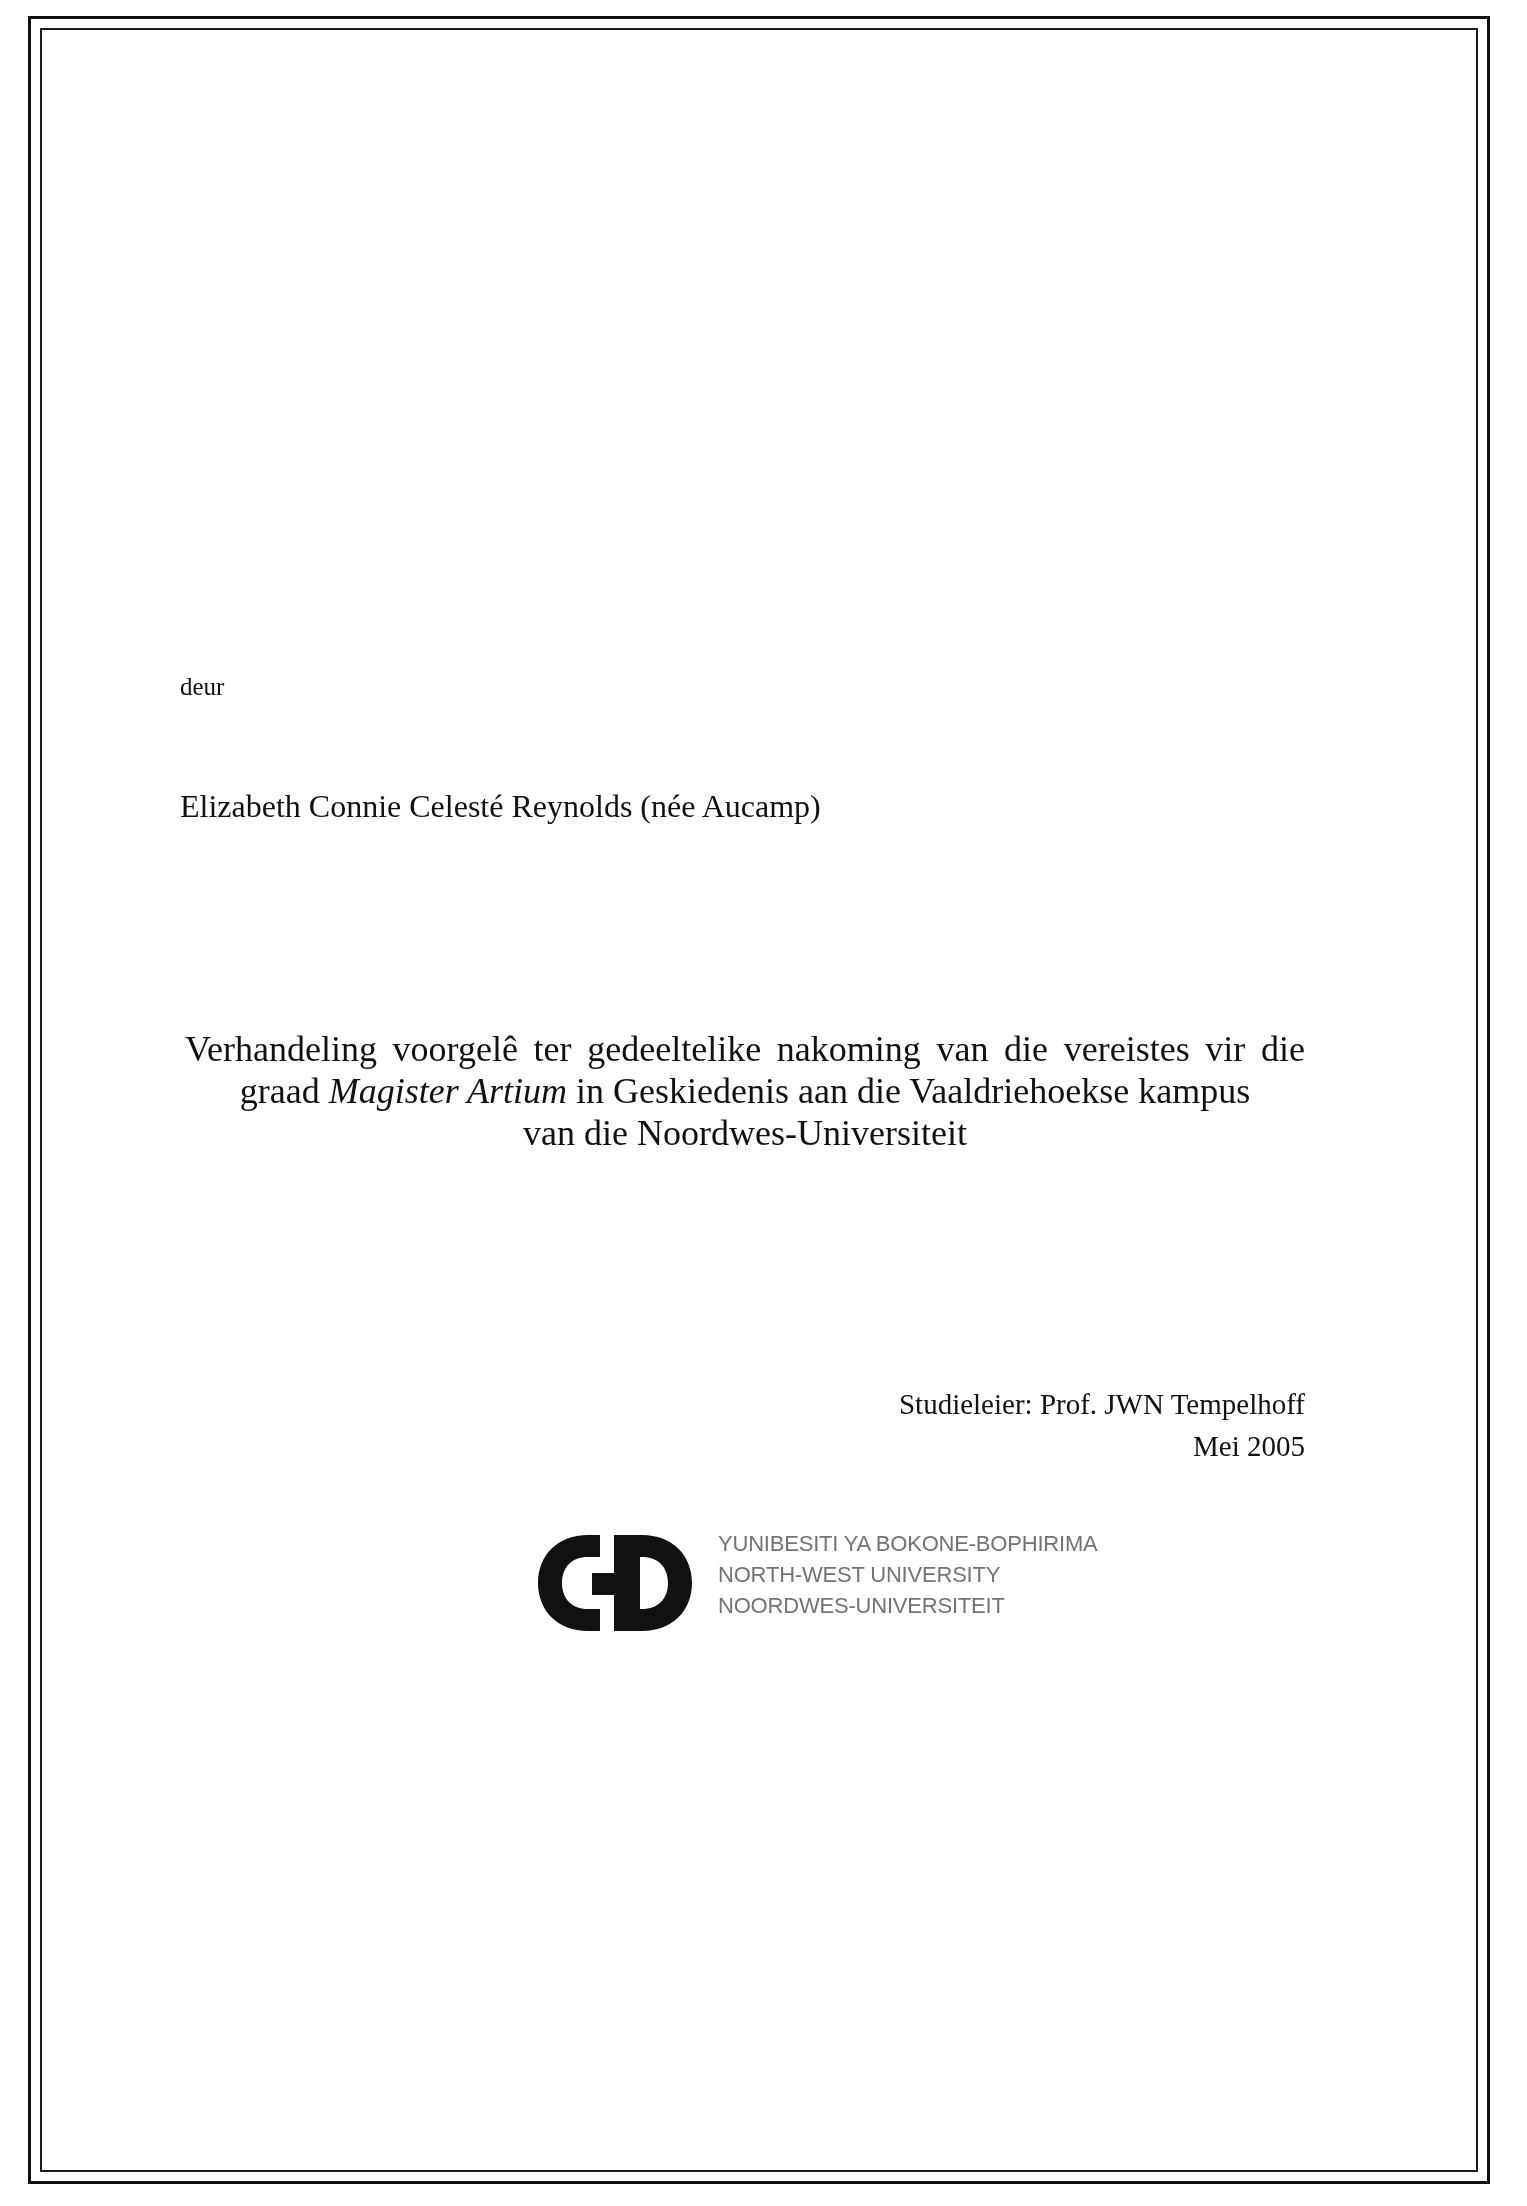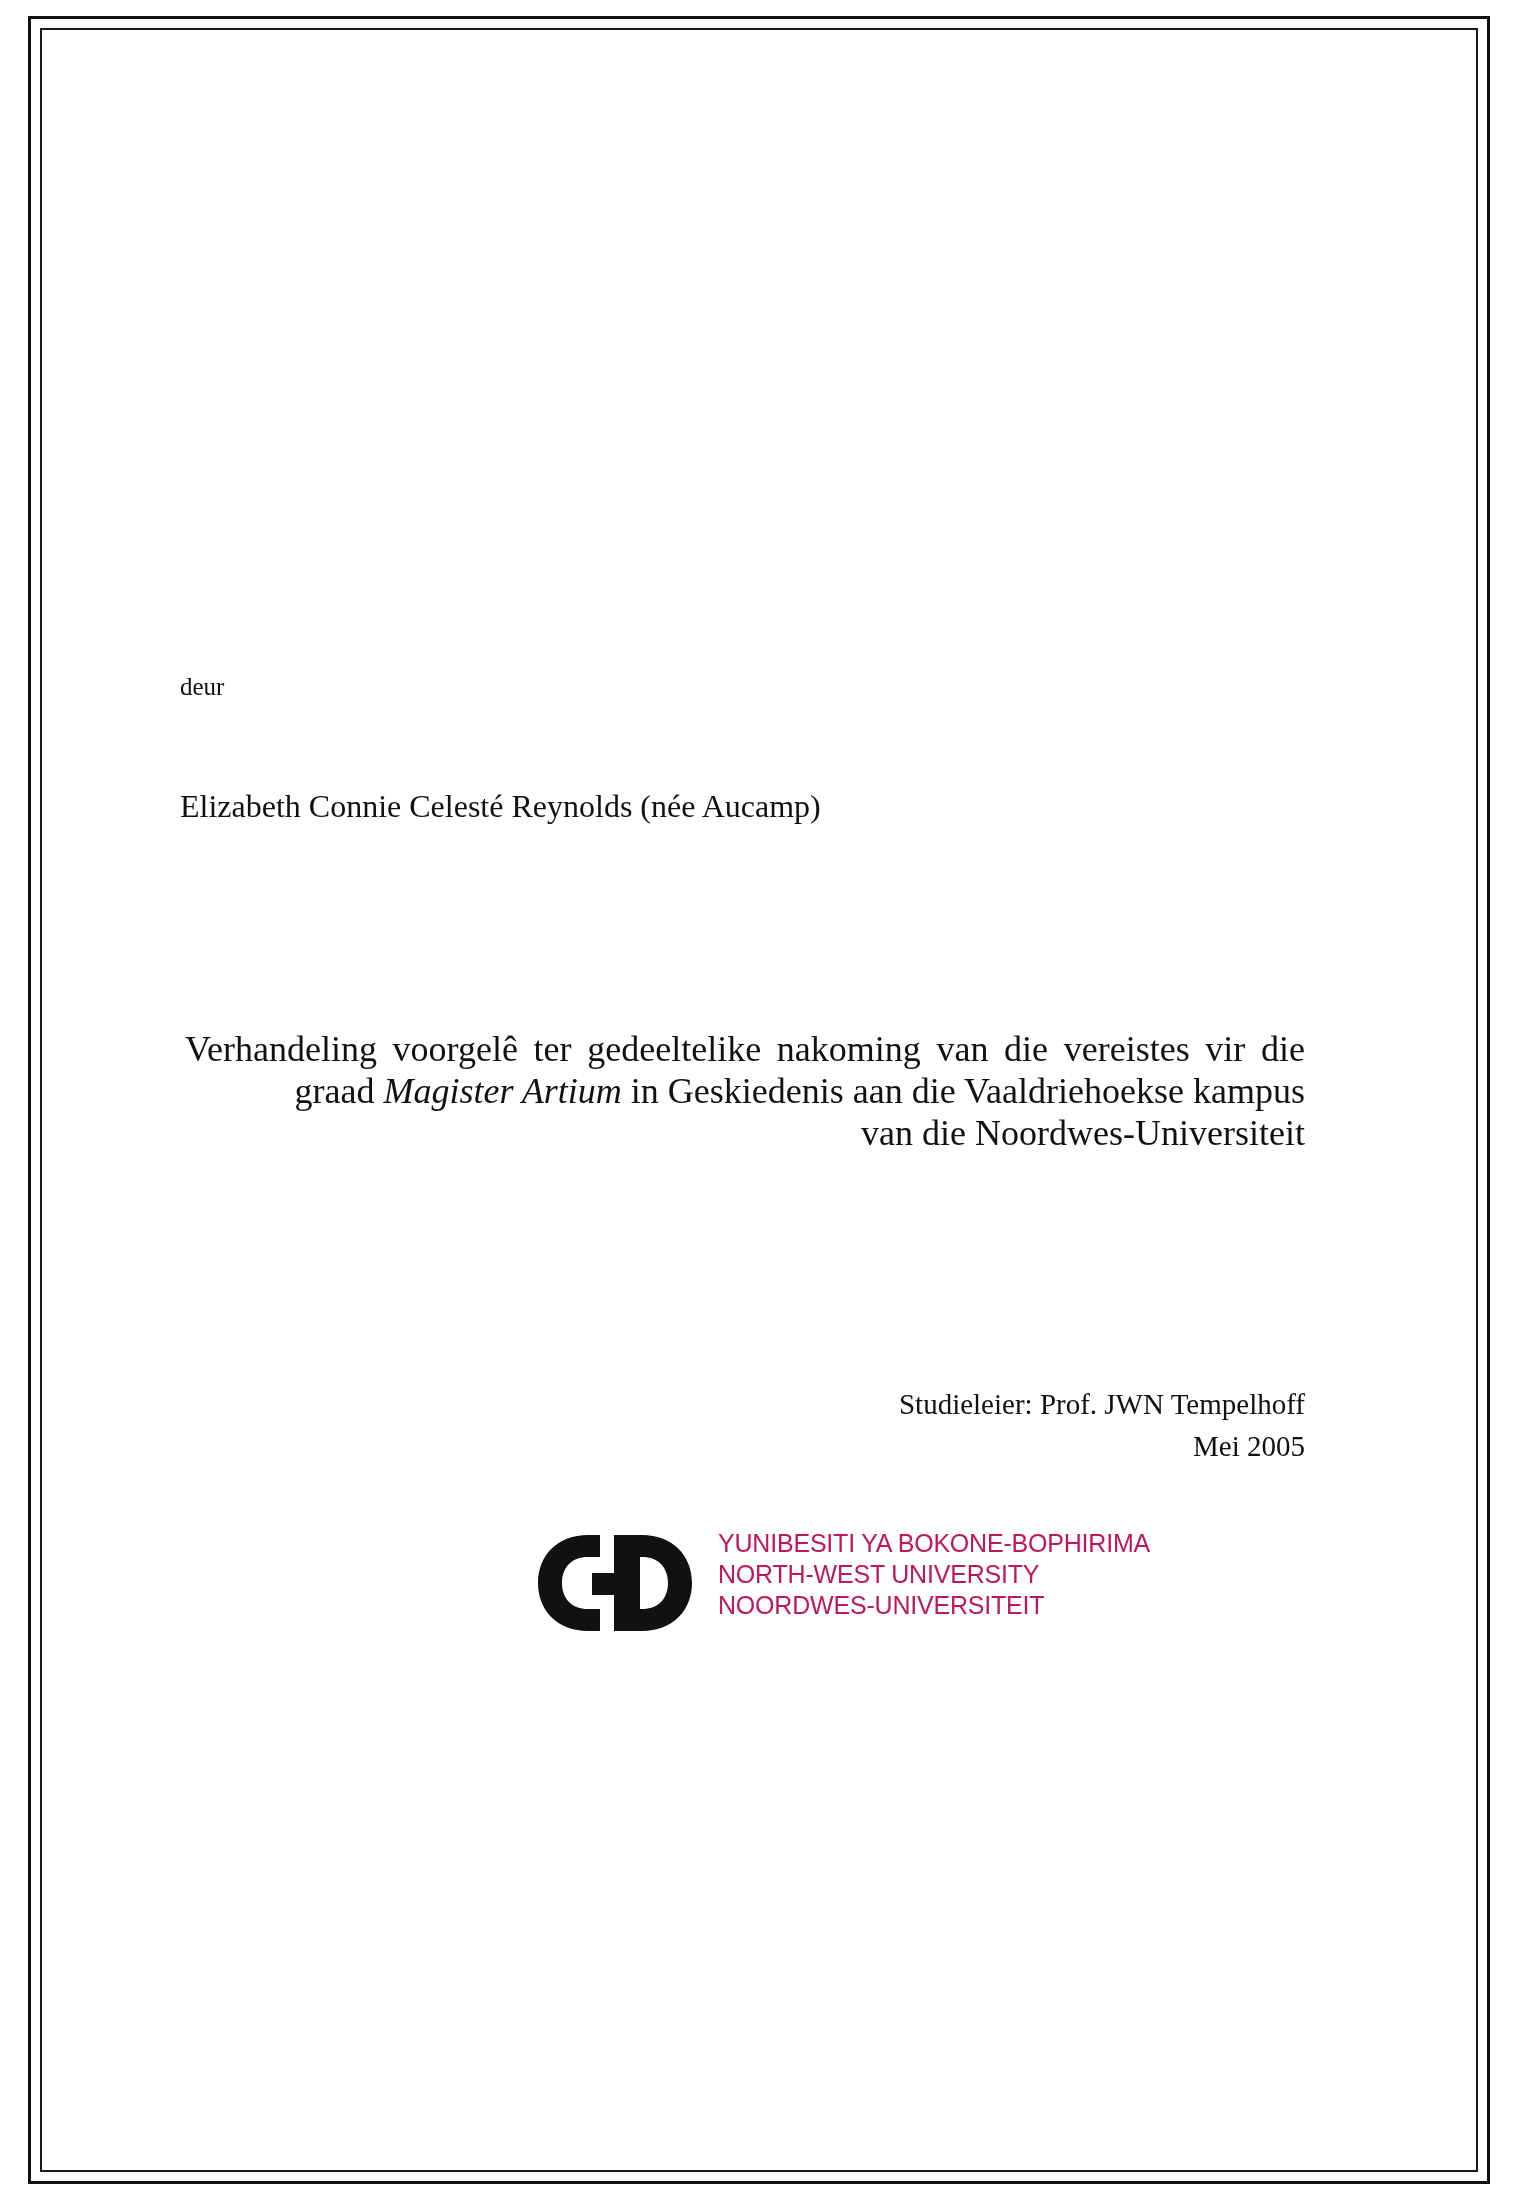--- a/index.html
+++ b/index.html
@@ -80,21 +80,21 @@
     top: 1000px;
     width: 1120px;
     font-size: 36px;
     line-height: 42px;
   }
   .statement .just {
     text-align: justify;
     text-align-last: justify;
   }
   .statement .normal {
-    text-align: right;
+    text-align: center;
   }
   .italic { font-style: italic; }
   .supervisor {
     position: absolute;
     left: 35px;
     top: 1355px;
     width: 1120px;
     font-size: 29px;
     line-height: 42px;
     text-align: right;
@@ -111,24 +111,24 @@
     left: 50px;
     top: 8px;
     width: 170px;
     height: 105px;
   }
   .logo-text {
     position: absolute;
     left: 238px;
     top: 5px;
     font-family: "Liberation Sans", sans-serif;
-    font-size: 25px;
+    font-size: 22px;
     line-height: 31px;
     letter-spacing: -0.2px;
-    color: #be185d;
+    color: #737373;
     white-space: nowrap;
   }
 </style>
 </head>
 <body>
 
 <div class="page">
 
   <div class="page-border-outer"></div>
   <div class="page-border-inner"></div>

